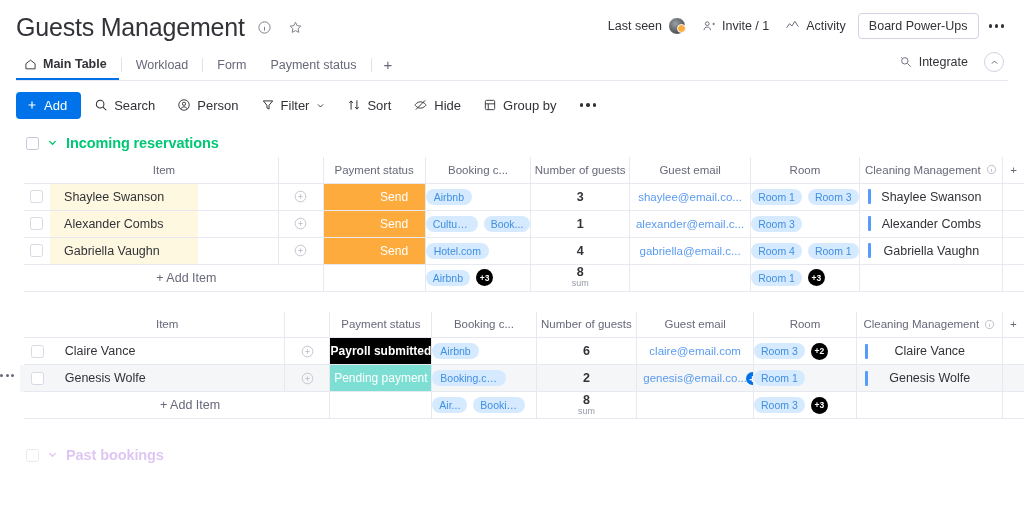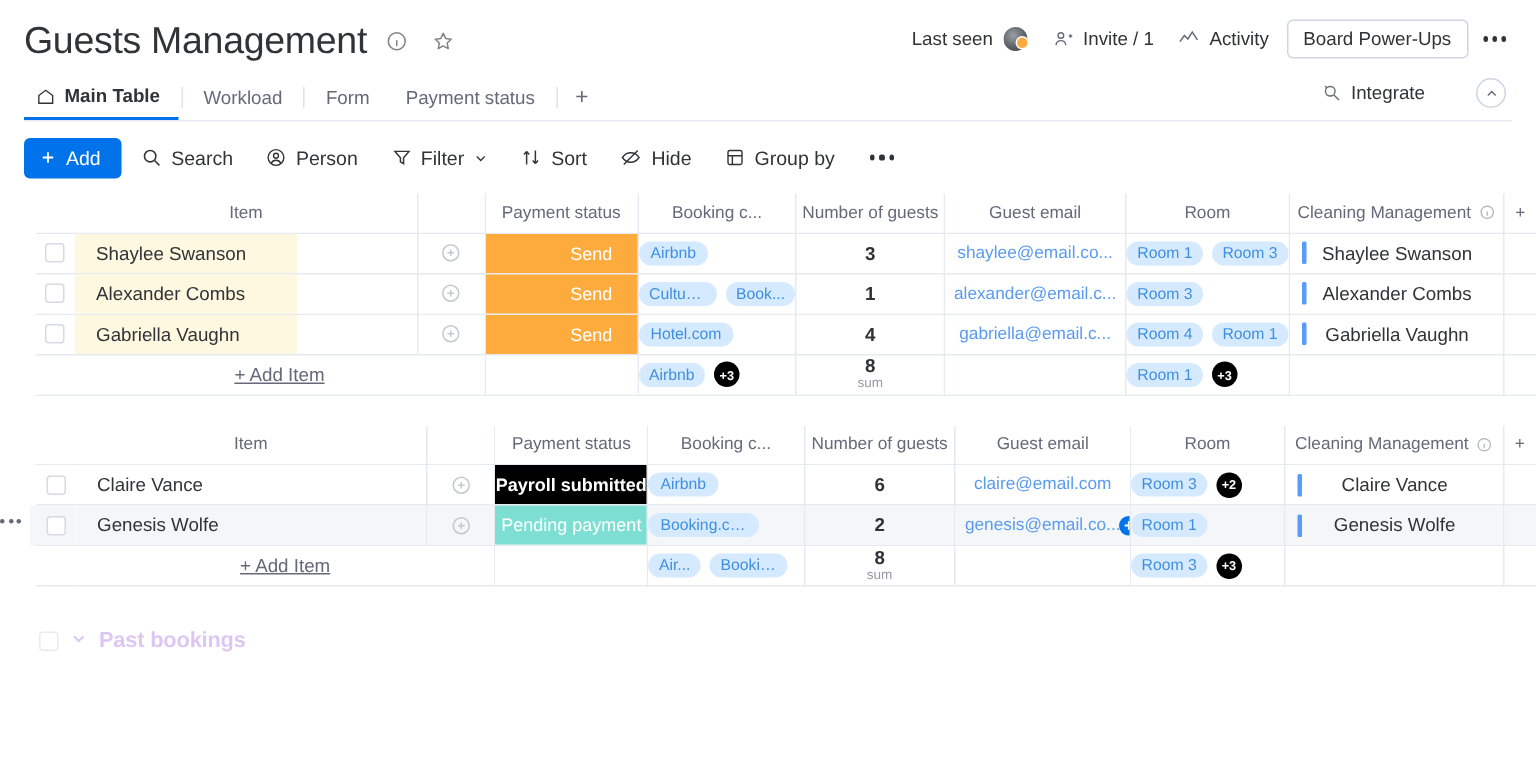--- a/index.html
+++ b/index.html
@@ -66,21 +66,21 @@
     display: flex; align-items: center; gap: 6px;
     font-size: 12.5px; color: #676879; padding: 0 12px;
     height: 30px; line-height: 30px; white-space: nowrap;
   }
   .tab.active { color: #323338; font-weight: 600; border-bottom: 2.5px solid #0073ea; }
   .tab:first-child { padding-left: 8px; }
   .tab-sep { width: 1px; height: 14px; background: #e0e2e8; margin: 0 2px; }
   .tab-plus { font-size: 15px; color: #676879; padding: 0 10px; line-height: 30px; }
   .tabs-right {
     position: absolute; right: 4px; top: 0;
-    display: flex; align-items: center; gap: 20px;
+    display: flex; align-items: center; gap: 2px;
   }
   .tabs-right .hr-item { font-size: 12.5px; }
   .collapse-btn {
     width: 20px; height: 20px; border: 1px solid #d0d4e4; border-radius: 50%;
     display: flex; align-items: center; justify-content: center;
     color: #676879; margin-left: 6px;
   }
   .header-rule { height: 1px; background: #e6e9ef; width: 100%; }
 
   
@@ -186,21 +186,21 @@
     display: flex; align-items: center; justify-content: center; font-weight: 700;
   }
   .email { color: #5a9bf0; font-size: 11.5px; overflow: hidden; text-overflow: ellipsis;
            white-space: nowrap; display: block; padding: 0 6px; }
   .num { font-weight: 700; font-size: 12.5px; }
 
   .mirror-bar { width: 3px; height: 15px; background: #579bfc; border-radius: 1px; margin-left: 8px; }
   .mirror-cell-inner { display: flex; align-items: center; height: 100%; }
   .mirror-name { flex: 1; text-align: center; font-size: 12.5px; padding-right: 10px; }
 
-  .add-item { color: #676879; font-size: 12.5px; text-align: left; padding-left: 14px; text-decoration: underline; }
+  .add-item { color: #676879; font-size: 12.5px; text-align: left; padding-left: 14px; }
   .sumcell { display: flex; flex-direction: column; align-items: center; justify-content: center;
              line-height: 1.05; height: 100%; }
   .sumcell .v { font-weight: 700; font-size: 12.5px; color: #323338; }
   .sumcell .l { font-size: 9px; color: #9699a6; }
 
   .row-menu {
     position: absolute; left: 2px; display: flex; align-items: center; gap: 2.5px;
   }
   .row-menu i { width: 3px; height: 3px; border-radius: 50%; background: #676879; display: block; }
 
@@ -350,20 +350,29 @@
     <div class="tb-kebab">
         <i></i>
         <i></i>
         <i></i>
       </div>
   </div>
 
   <div class="board">
 
     <div class="group">
+      <div class="group-title-row">
+        <div class="grp-check"></div>
+        <span class="grp-caret" style="color:#00c875">
+          <svg width="11" height="11" viewBox="0 0 24 24" fill="none" stroke="currentColor" stroke-width="3">
+              <path d="M5 9l7 7 7-7"></path>
+            </svg>
+        </span>
+        <span class="grp-name" style="color:#00c875">Incoming reservations</span>
+      </div>
 
       <table class="grid">
         <colgroup>
           <col style="width:4px">
             <col style="width:28px">
             <col style="width:246px">
             <col style="width:48px">
           <col style="width:105px">
             <col style="width:105px">
             <col style="width:105px">

